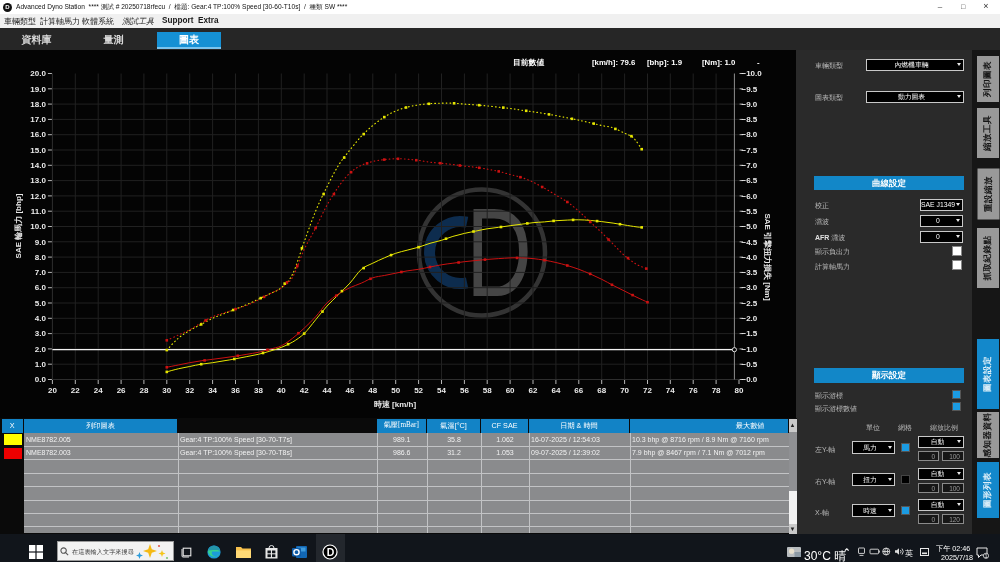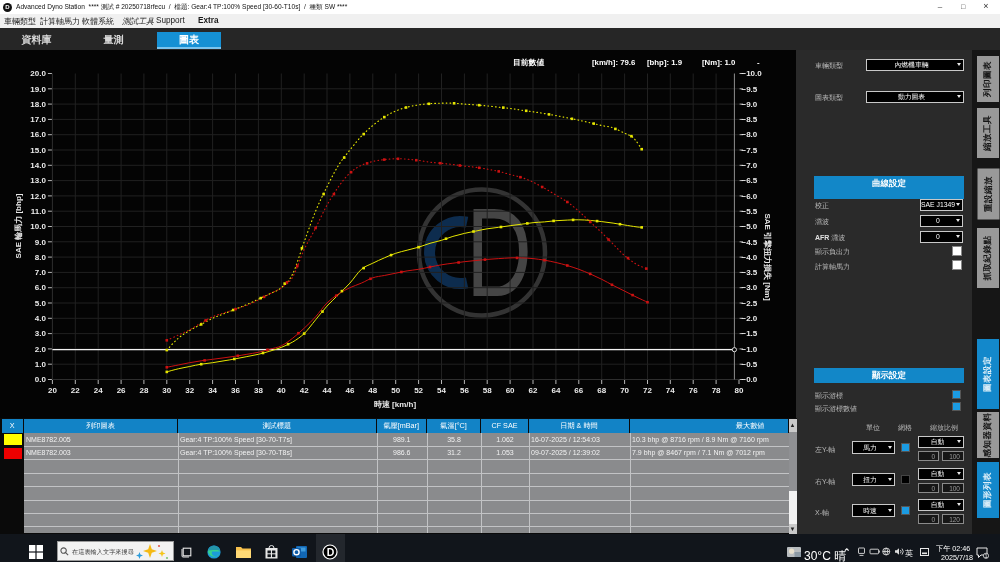--- a/index.html
+++ b/index.html
@@ -43,21 +43,21 @@
     <div class="txt abs">Advanced Dyno Station&nbsp; **** 測試 # 20250718rfecu&nbsp; /&nbsp; 檔題: Gear:4 TP:100% Speed [30-60-T10s]&nbsp; /&nbsp; 種類 SW ****</div>
     <div class="winbtn abs" style="left:935px;">–</div>
     <div class="winbtn abs" style="left:958px;font-size:7px;">□</div>
     <div class="winbtn abs" style="left:981px;font-size:9px;">×</div>
   </div>
 <div id="menubar" class="abs">
     <span style="left:4px;">車輛類型</span>
     <span style="left:40px;">計算軸馬力</span>
     <span style="left:82px;">軟體系統</span>
     <span style="left:122px;font-style:italic;">測試工具</span>
-    <span style="left:156px;font-weight:normal;font-size:8.2px;">Support</span>
+    <span style="left:162px;font-weight:bold;font-size:8.2px;">Support</span>
     <span style="left:198px;font-weight:bold;font-size:8.2px;">Extra</span>
   </div>
 <div id="tabbar" class="abs">
     <span class="tab" style="left:21.5px;">資料庫</span>
     <span class="tab" style="left:103.5px;">量測</span>
     <div id="tabsel" class="abs">圖表</div>
   </div>
 <div class="abs" style="left:0;top:50px;width:796px;height:368px;"><svg id="chart" width="796" height="368" viewBox="0 0 796 368" font-family="Liberation Sans, sans-serif">
       <rect x="0" y="0" width="796" height="368" fill="#040404"></rect>
       <g>
@@ -368,21 +368,21 @@
       <rect x="610.7" y="233.5" width="2.6" height="2.6" fill="#cc1111"></rect>
       <rect x="631.3" y="243.8" width="2.6" height="2.6" fill="#cc1111"></rect>
       <rect x="646.2" y="250.9" width="2.6" height="2.6" fill="#cc1111"></rect>
     </svg></div>
 <div id="rpanel" class="abs"></div>
 <div id="rstrip" class="abs"></div>
 <div class="plabel" style="left:815px;top:61px;">車輛類型</div>
 <div class="dd" style="left:866px;top:59px;width:98px;height:12px;line-height:10px;">內燃機車輛<span class="ar"></span></div>
 <div class="plabel" style="left:815px;top:93px;">圖表類型</div>
 <div class="dd" style="left:866px;top:91px;width:98px;height:12px;line-height:10px;">動力圖表<span class="ar"></span></div>
-<div class="bluebtn abs" style="left:814px;top:176px;width:150px;height:23px;line-height:14.5px;">曲線設定</div>
+<div class="bluebtn abs" style="left:814px;top:176px;width:150px;height:14px;line-height:14.5px;">曲線設定</div>
 <div class="plabel" style="left:815px;top:201px;">校正</div>
 <div class="dd" style="left:920px;top:199px;width:43px;height:12px;line-height:10px;">SAE J1349<span class="ar"></span></div>
 <div class="plabel" style="left:815px;top:217px;">濎波</div>
 <div class="dd" style="left:920px;top:215px;width:43px;height:12px;line-height:10px;">0<span class="ar"></span></div>
 <div class="plabel" style="left:815px;top:233px;"><b style="color:#e0e0e0">AFR</b> 濎波</div>
 <div class="dd" style="left:920px;top:231px;width:43px;height:12px;line-height:10px;">0<span class="ar"></span></div>
 <div class="plabel" style="left:815px;top:247px;">顯示負出力</div>
 <div class="cb cbw" style="left:952px;top:245.5px;"></div>
 <div class="plabel" style="left:815px;top:261.5px;">計算軸馬力</div>
 <div class="cb cbw" style="left:952px;top:260px;"></div>
@@ -429,22 +429,21 @@
   </div>
 <div class="vtab" style="left:965.0px;top:424.0px;width:46px;height:22px;background:#999999;color:#161616;transform:rotate(-90deg);">
     <div>感知器資料</div>
   </div>
 <div class="vtab" style="left:960.0px;top:479.0px;width:56px;height:22px;background:#1388cb;color:#dceef8;transform:rotate(-90deg);">
     <div>圖形列表</div>
   </div>
 <div id="dtable" class="abs">
     <div class="th" style="left:1.5px;width:22.5px;">X</div>
     <div class="th" style="left:24px;width:154px;">列印圖表</div>
-    <div class="th" style="left:178px;width:198.5px;">測試標題</div>
-    <div class="th" style="left:376.5px;width:50.5px;">氣壓[mBar]</div>
+    <div class="th" style="left:376.5px;width:50.5px;font-family:Liberation Serif, serif;">氣壓[mBar]</div>
     <div class="th" style="left:427px;width:54px;">氣溫[°C]</div>
     <div class="th" style="left:481px;width:48px;">CF SAE</div>
     <div class="th" style="left:529px;width:101px;">日期 &amp; 時間</div>
     <div class="th" style="left:630px;width:158.5px;text-align:right;padding-right:23px;">最大數値</div>
     <div class="abs" style="left:24px;top:14.5px;width:764.5px;height:100.5px;background:#8a8b8d;"></div>
     <div class="abs" style="left:24px;top:27.9px;width:764.5px;height:1px;background:#c2c3c5;"></div>
     <div class="abs" style="left:24px;top:41.3px;width:764.5px;height:1px;background:#c2c3c5;"></div>
     <div class="abs" style="left:24px;top:54.7px;width:764.5px;height:1px;background:#c2c3c5;"></div>
     <div class="abs" style="left:24px;top:68.1px;width:764.5px;height:1px;background:#c2c3c5;"></div>
     <div class="abs" style="left:24px;top:81.5px;width:764.5px;height:1px;background:#c2c3c5;"></div>

